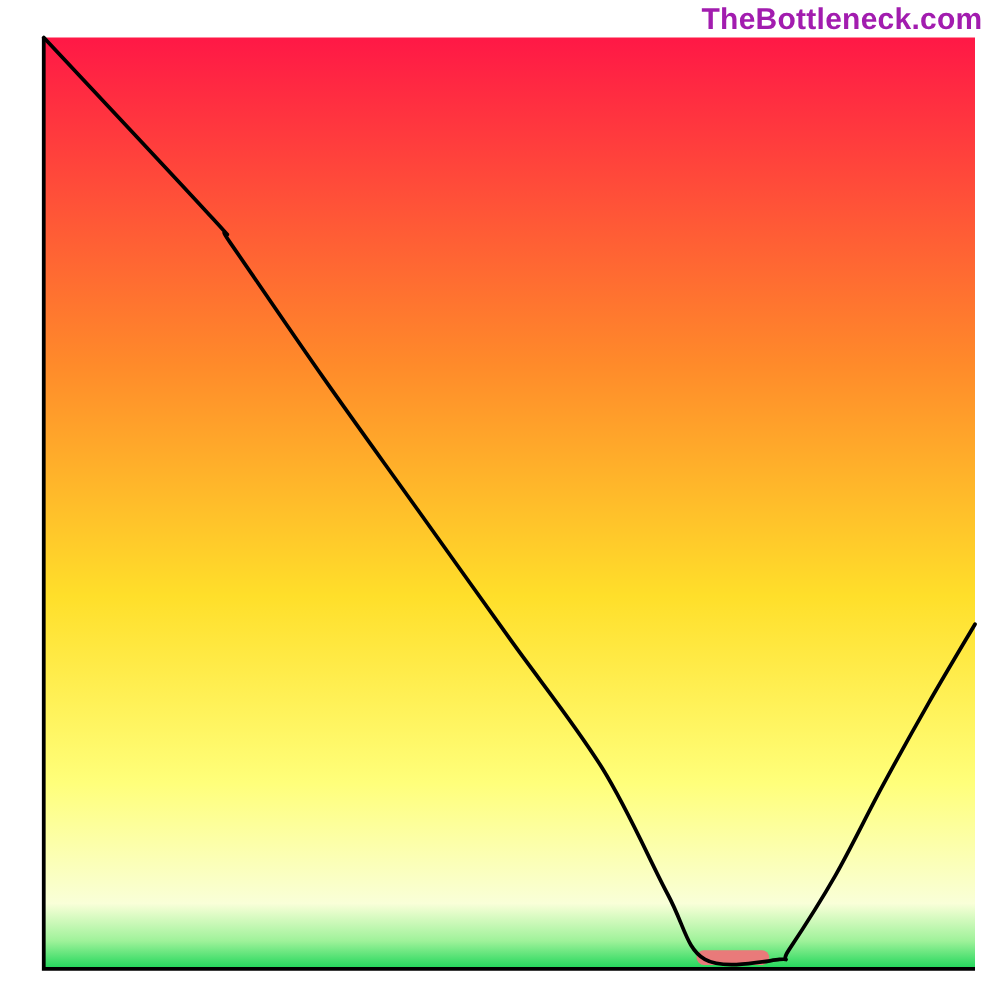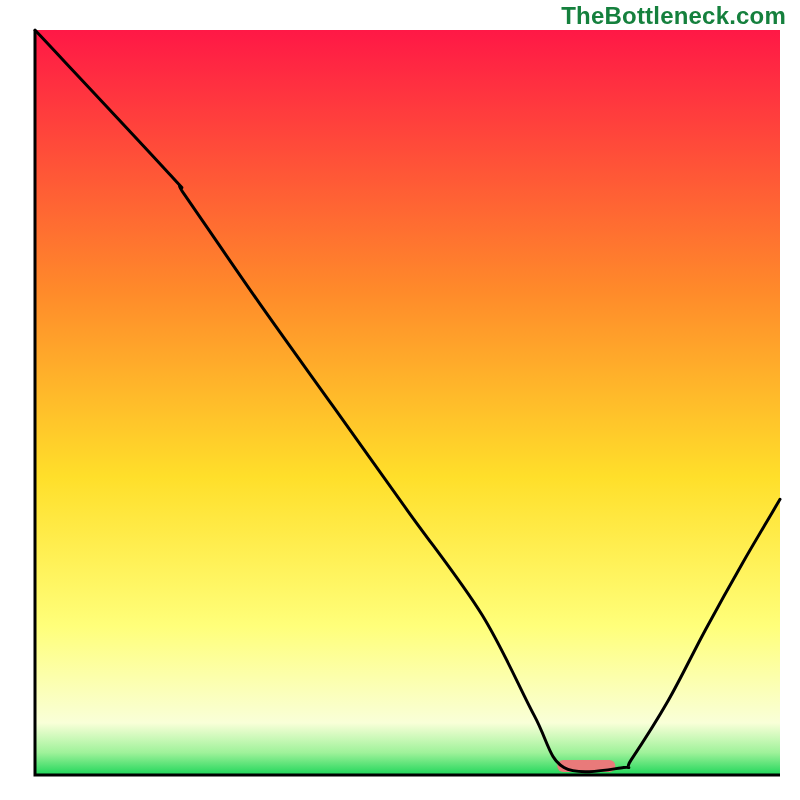--- a/index.html
+++ b/index.html
@@ -19,21 +19,21 @@
     position: absolute;
     top: 0;
     left: 0;
   }
   .watermark {
     position: absolute;
     top: 2px;
     right: 14px;
     font-size: 24px;
     font-weight: 600;
-    color: #15803d;
+    color: #a21caf;
     letter-spacing: 0.2px;
   }
 </style>
 </head>
 <body>
 
 <div class="wrap">
   <div class="watermark">TheBottleneck.com</div>
 
   <svg id="chart-svg" width="800" height="800" viewBox="0 0 800 800">

